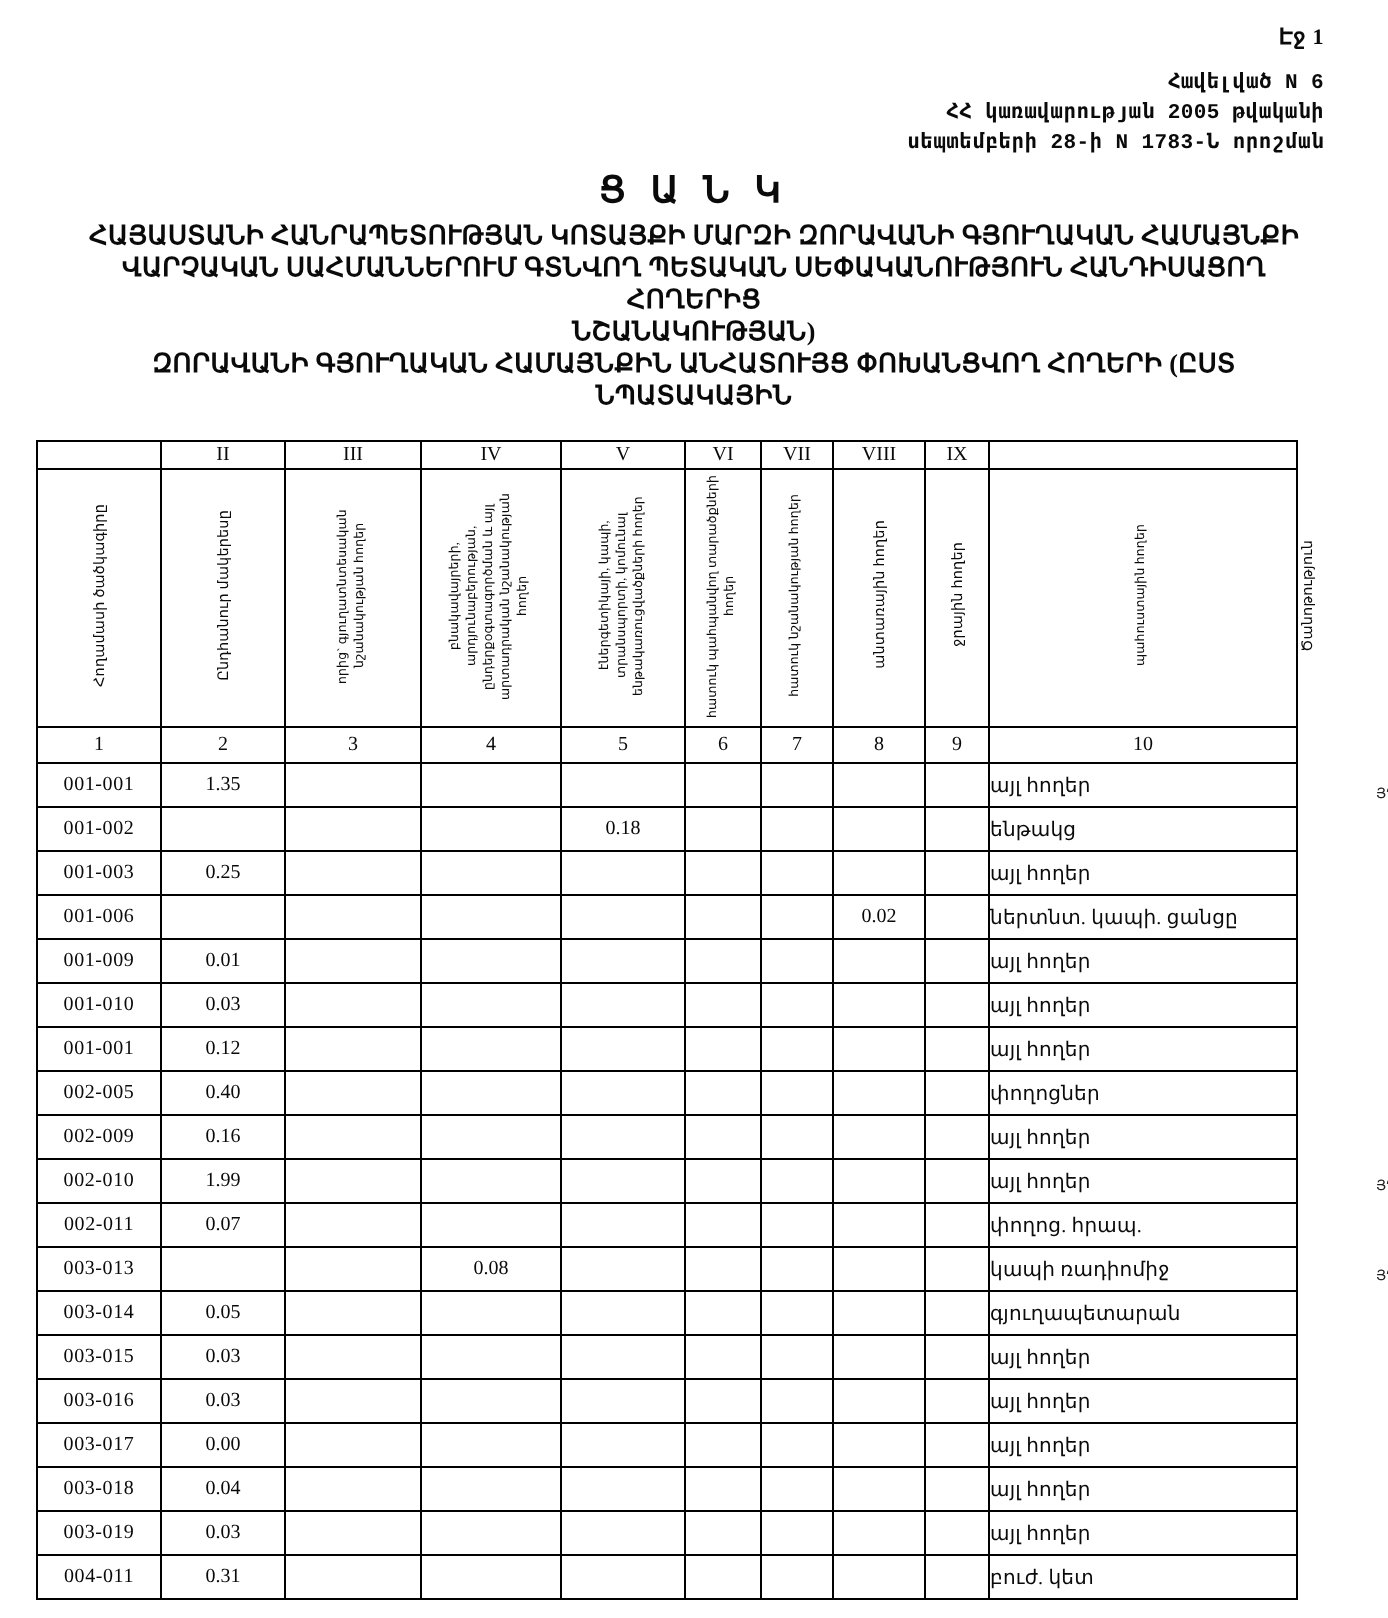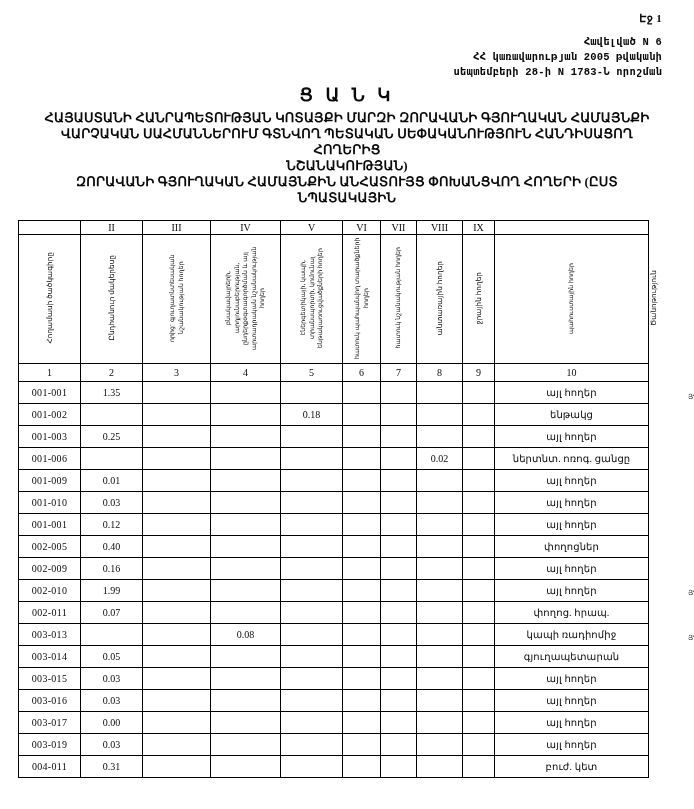--- a/index.html
+++ b/index.html
@@ -108,21 +108,20 @@
     font-size: 10px;
   }
   .c-code {
     text-align: center;
     letter-spacing: 0.3px;
   }
   .c-val {
     text-align: center;
   }
   .c-note {
-    text-align: center;
     letter-spacing: 0.1px;
   }
   .marks {
     position: absolute;
     left: 684px;
     top: 0;
     width: 34px;
     height: 809px;
   }
   .mark {
@@ -277,21 +276,21 @@
         <tr class="body-row">
           <td class="c-code">001-006</td>
           <td class="c-val"></td>
           <td class="c-val"></td>
           <td class="c-val"></td>
           <td class="c-val"></td>
           <td class="c-val"></td>
           <td class="c-val"></td>
           <td class="c-val">0.02</td>
           <td class="c-val"></td>
-          <td class="c-note">ներտնտ. ոռոգ. ցանցը</td>
+          <td class="c-note">ներտնտ. կապի. ցանցը</td>
         </tr>
         <tr class="body-row">
           <td class="c-code">001-009</td>
           <td class="c-val">0.01</td>
           <td class="c-val"></td>
           <td class="c-val"></td>
           <td class="c-val"></td>
           <td class="c-val"></td>
           <td class="c-val"></td>
           <td class="c-val"></td>
@@ -414,20 +413,32 @@
           <td class="c-val"></td>
           <td class="c-val"></td>
           <td class="c-val"></td>
           <td class="c-val"></td>
           <td class="c-val"></td>
           <td class="c-note">այլ հողեր</td>
         </tr>
         <tr class="body-row">
           <td class="c-code">003-017</td>
           <td class="c-val">0.00</td>
+          <td class="c-val"></td>
+          <td class="c-val"></td>
+          <td class="c-val"></td>
+          <td class="c-val"></td>
+          <td class="c-val"></td>
+          <td class="c-val"></td>
+          <td class="c-val"></td>
+          <td class="c-note">այլ հողեր</td>
+        </tr>
+        <tr class="body-row">
+          <td class="c-code">003-018</td>
+          <td class="c-val">0.04</td>
           <td class="c-val"></td>
           <td class="c-val"></td>
           <td class="c-val"></td>
           <td class="c-val"></td>
           <td class="c-val"></td>
           <td class="c-val"></td>
           <td class="c-val"></td>
           <td class="c-note">այլ հողեր</td>
         </tr>
         <tr class="body-row">

